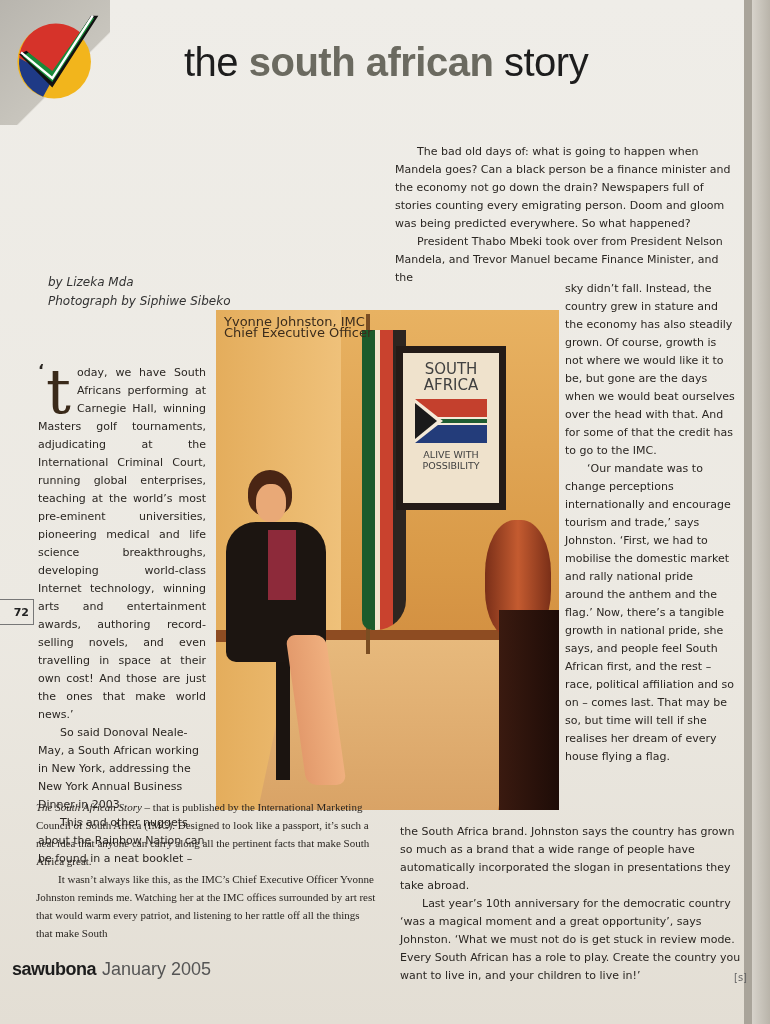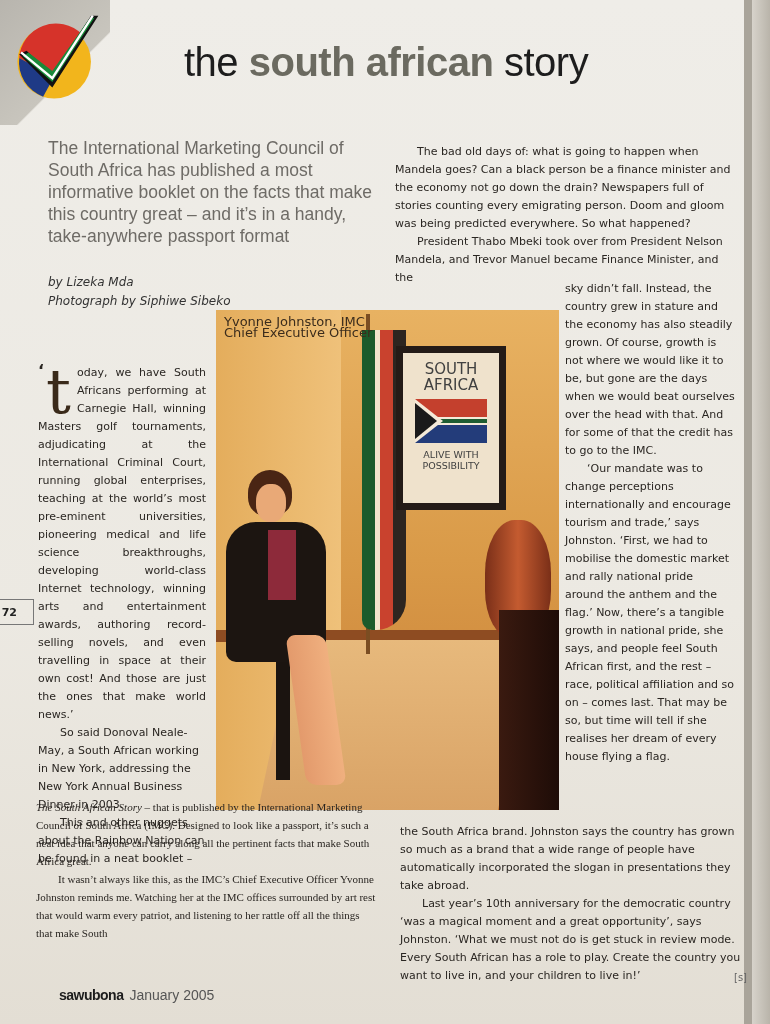--- a/index.html
+++ b/index.html
@@ -34,22 +34,22 @@
   .poster-flag::after { content:""; position:absolute; left:0; top:4px; border-top:18px solid transparent; border-bottom:18px solid transparent; border-left:22px solid #1a1a1a; }
   .poster-bottom { font-size:9.5px; line-height:11px; }
   .woman { position:absolute; left:10px; top:160px; width:130px; height:330px; }
   .hair { position:absolute; left:22px; top:0; width:44px; height:46px; border-radius:50% 50% 40% 40%; background:#4a2514; }
   .face { position:absolute; left:30px; top:14px; width:30px; height:38px; border-radius:45%; background:#e9a977; }
   .jacket { position:absolute; left:0; top:52px; width:100px; height:140px; background:#1c1511; border-radius:30px 30px 10px 10px; }
   .blouse { position:absolute; left:42px; top:60px; width:28px; height:70px; background:#8d2a3a; }
   .legs { position:absolute; left:70px; top:165px; width:40px; height:150px; background:linear-gradient(90deg,#e39a6c,#f0b07f); transform:skewX(8deg); border-radius:10px; }
   .chair { position:absolute; left:50px; top:190px; width:14px; height:120px; background:#1b1410; }
   .caption { position:absolute; left:8px; top:6px; font-family:"DejaVu Sans", sans-serif; font-size:13px; line-height:11px; color:#3b2c1c; }
-  .folio { position:absolute; left:0; top:599px; width:34px; height:26px; border:1px solid #777; border-left:none; font-family:"DejaVu Sans", sans-serif; font-weight:bold; font-size:11px; color:#222; line-height:26px; text-align:right; padding-right:16px; box-sizing:border-box; }
-  .footer { position:absolute; left:12px; top:987px; font-size:14px;margin-left:47px; }
+  .folio { position:absolute; left:0; top:599px; width:34px; height:26px; border:1px solid #777; border-left:none; font-family:"DejaVu Sans", sans-serif; font-weight:bold; font-size:11px; color:#222; line-height:26px; text-align:right; padding-right:4px; box-sizing:border-box; }
+  .footer { position:absolute; left:12px; top:958px; font-size:18px; }
   .footer .mag { font-family:"Liberation Sans", sans-serif; font-weight:bold; color:#1c1c1c; letter-spacing:-0.5px; }
   .footer .date { font-family:"Liberation Sans", sans-serif; color:#555; margin-left:6px; }
   .endmark { position:absolute; left:734px; top:972px; font-size:10px; color:#666; }
 </style>
 </head>
 <body>
 
 <div class="page">
   <div class="corner"></div>
 
@@ -57,21 +57,20 @@
     <circle cx="48" cy="54" r="40" fill="#f2b51c"></circle>
     <path d="M10 50 A40 40 0 0 1 78 24 L48 70 Z" fill="#d6332a"></path>
     <path d="M10 50 A40 40 0 0 0 36 92 L48 70 Z" fill="#1f3a86"></path>
     <path d="M10 46 L46 82 L96 4 L88 4 L46 68 L18 42 Z" fill="#111"></path>
     <path d="M14 48 L46 76 L92 6 L86 8 L46 64 L20 44 Z" fill="#1a8a3a"></path>
     <path d="M12 44 L46 72 L90 4" fill="none" stroke="#fff" stroke-width="2.5"></path>
   </svg>
 
   <div class="title"><span>the </span><span class="bold">south african</span><span> story</span></div>
 
-  <div class="standfirst">The International Marketing Council of South Africa has published a most informative booklet on the facts that make this country great – and it’s in a handy, take-anywhere passport format</div>
 
   <div class="byline" style="top:275px;">by Lizeka Mda</div>
   <div class="byline" style="top:294px;">Photograph by Siphiwe Sibeko</div>
 
   <div class="photo">
     <div class="wall-left"></div>
     <div class="skirting"></div>
     <div class="floor"></div>
     <div class="flagpole"></div>
     <div class="flag"></div>

